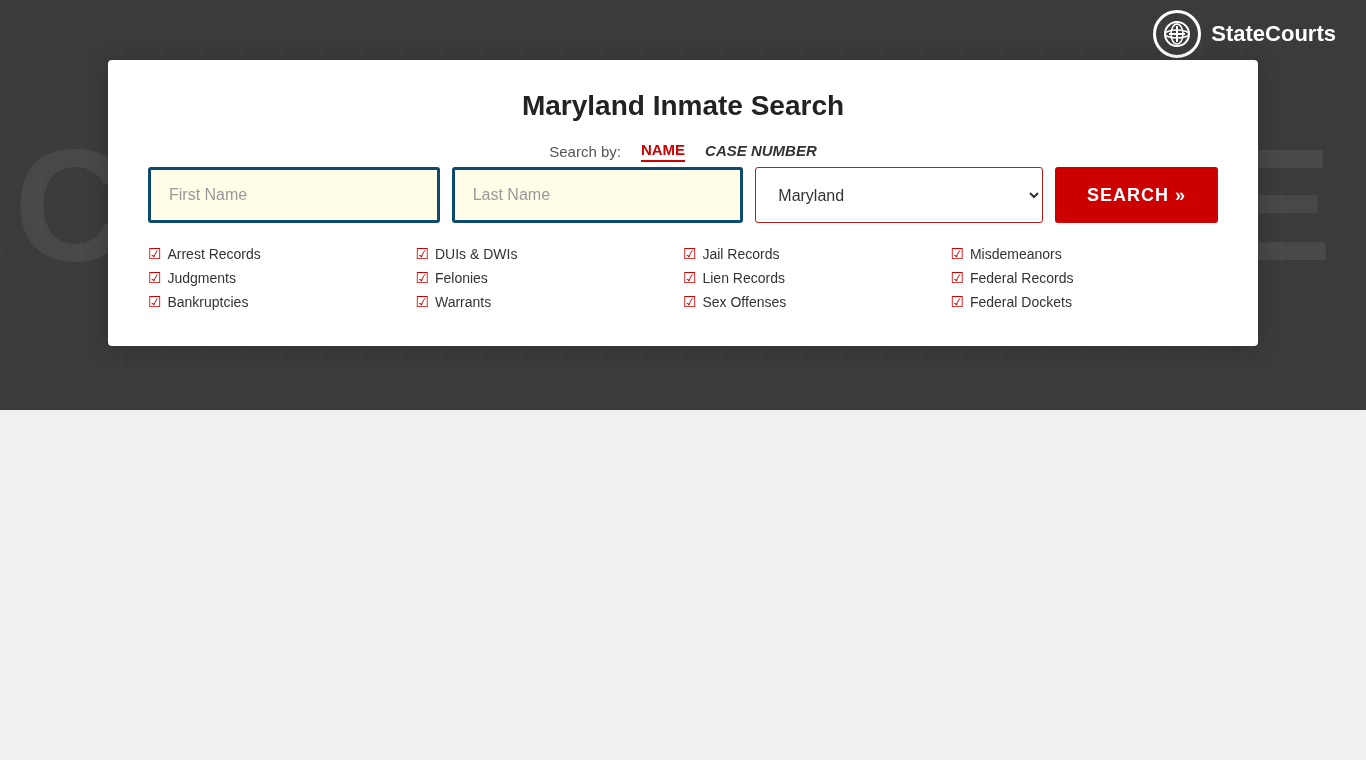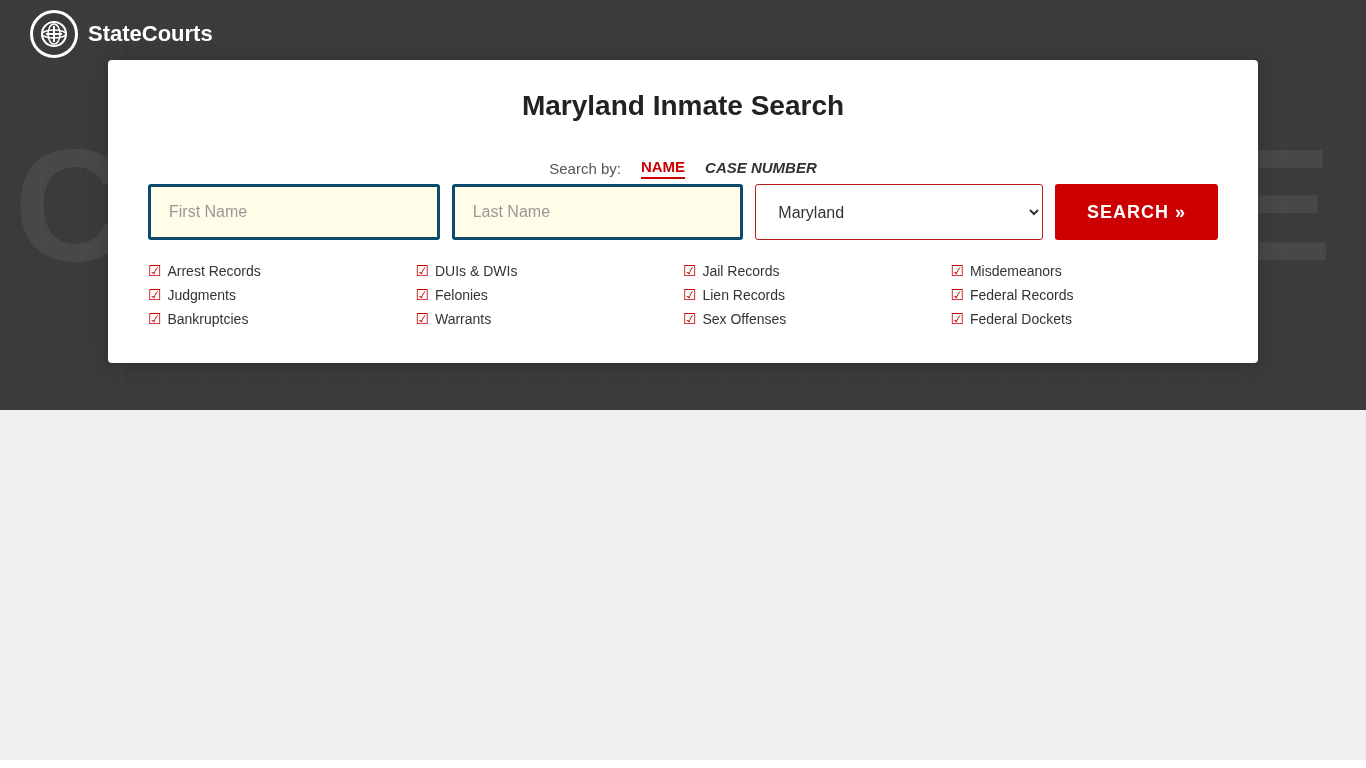--- a/index.html
+++ b/index.html
@@ -39,21 +39,21 @@
       user-select: none;
     }
 
     
     .navbar {
       position: absolute;
       top: 0; left: 0; right: 0;
       height: 68px;
       display: flex;
       align-items: center;
-      justify-content: flex-start;
+      justify-content: flex-end;
       padding: 0 30px;
       z-index: 10;
     }
     .logo {
       display: flex;
       align-items: center;
       gap: 10px;
       color: white;
       text-decoration: none;
     }
@@ -102,21 +102,21 @@
       border-radius: 4px;
       padding: 30px 40px 35px;
       z-index: 20;
       box-shadow: 0 2px 20px rgba(0,0,0,0.2);
     }
     .search-card-title {
       font-size: 28px;
       font-weight: bold;
       text-align: center;
       color: #222;
-      margin-bottom: 36px;
+      margin-bottom: 19px;
     }
     .search-by-row {
       display: flex;
       align-items: center;
       justify-content: center;
       gap: 20px;
       margin-bottom: 5px;
     }
     .search-by-label {
       color: #555;

